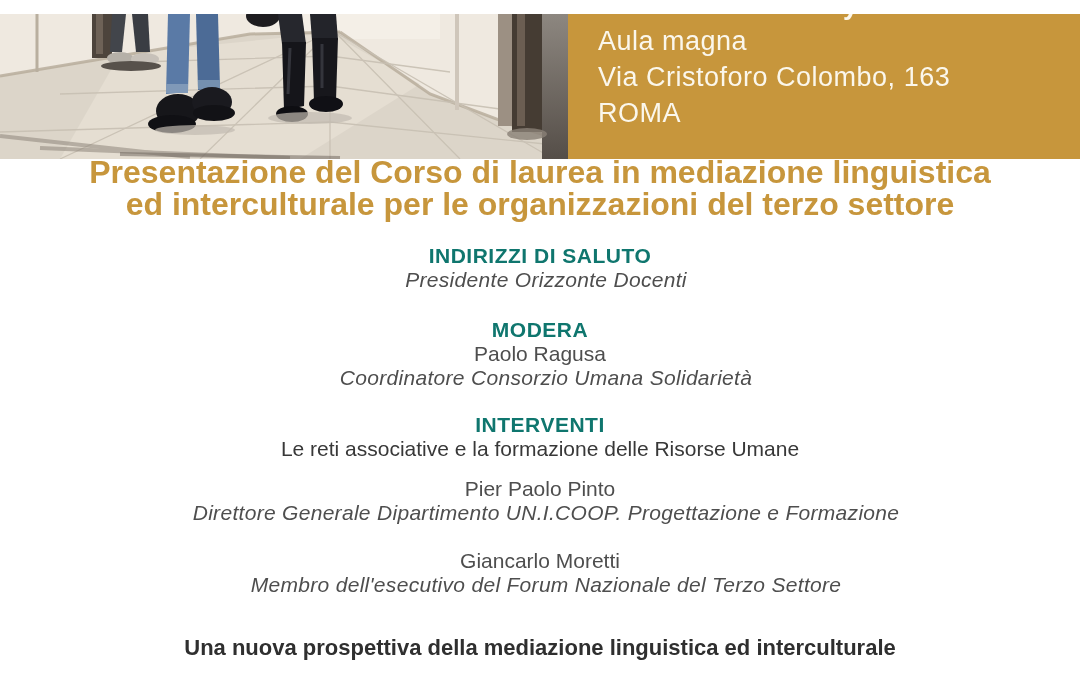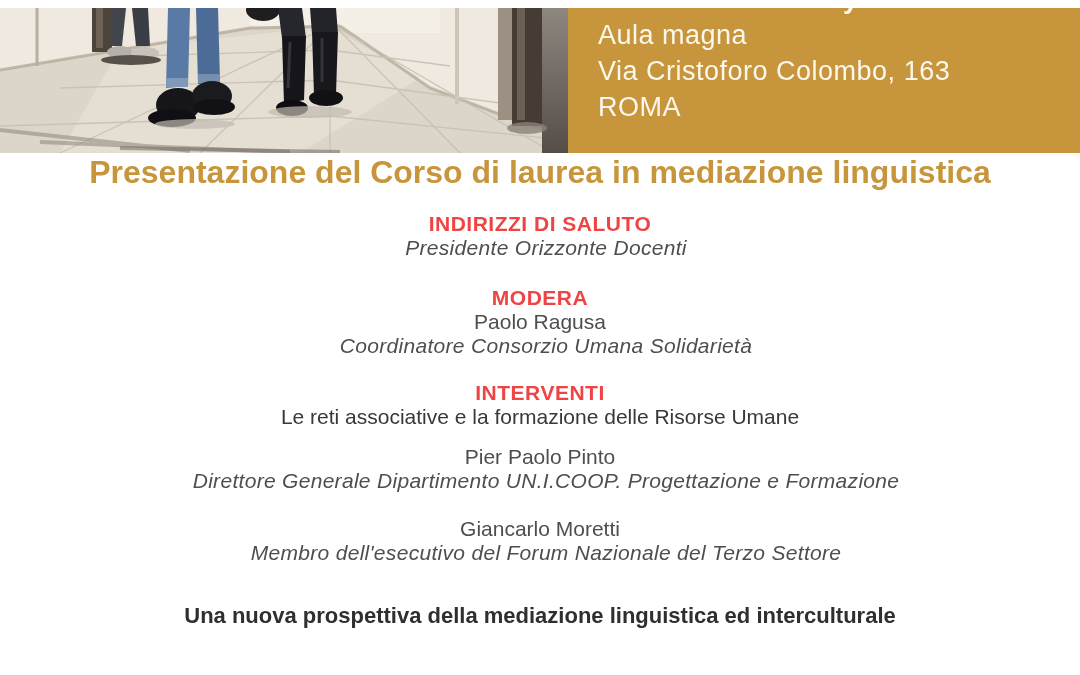--- a/index.html
+++ b/index.html
@@ -7,21 +7,21 @@
   .page{
     position:relative;
     width:1080px;height:675px;
     margin:0 auto;
     background:#ffffff;
     overflow:hidden;
     font-family:"Liberation Sans", sans-serif;
   }
   
   .hero{
-    position:absolute;top:8px;left:0;
+    position:absolute;top:14px;left:0;
     width:1080px;height:145px;
     display:flex;
     overflow:hidden;
   }
   .photo{
     width:568px;height:145px;
     flex:0 0 568px;
     overflow:hidden;
   }
   .photo svg{display:block;}
@@ -49,21 +49,21 @@
     line-height:32px;
   }
   
   .program{text-align:center;color:#4E4E4E;font-size:21px;line-height:24px;}
   .sec{margin:0;}
   .sec-1{margin-top:24px;}
   .sec-2{margin-top:26px;}
   .sec-3{margin-top:23px;}
   .sec-4{margin-top:16px;}
   .sec-5{margin-top:24px;}
-  .heading{font-weight:bold;color:#ef4444;letter-spacing:0.5px;}
+  .heading{font-weight:bold;color:#0f766e;letter-spacing:0.5px;}
   .subheading{font-weight:normal;color:#383838;}
   .person{color:#4E4E4E;}
   .role{font-style:italic;color:#4E4E4E;letter-spacing:0.3px;margin-left:12px;}
   .footer-line{
     margin-top:38px;
     text-align:center;
     font-weight:bold;
     color:#2F2F2F;
     font-size:22px;
     line-height:26px;      
@@ -153,20 +153,21 @@
     <div class="venue">
       <div class="venue-clipped">Colombo: Academy</div>
       <div>Aula magna</div>
       <div>Via Cristoforo Colombo, 163</div>
       <div>ROMA</div>
     </div>
   </div>
 
   <div class="title">
     <div>Presentazione del Corso di laurea in mediazione linguistica</div>
+    <div>ed interculturale per le organizzazioni del terzo settore</div>
   </div>
 
   <div class="program">
 
     <div class="sec sec-1">
       <div class="heading">INDIRIZZI DI SALUTO</div>
       <div class="role">Presidente Orizzonte Docenti</div>
     </div>
 
     <div class="sec sec-2">

